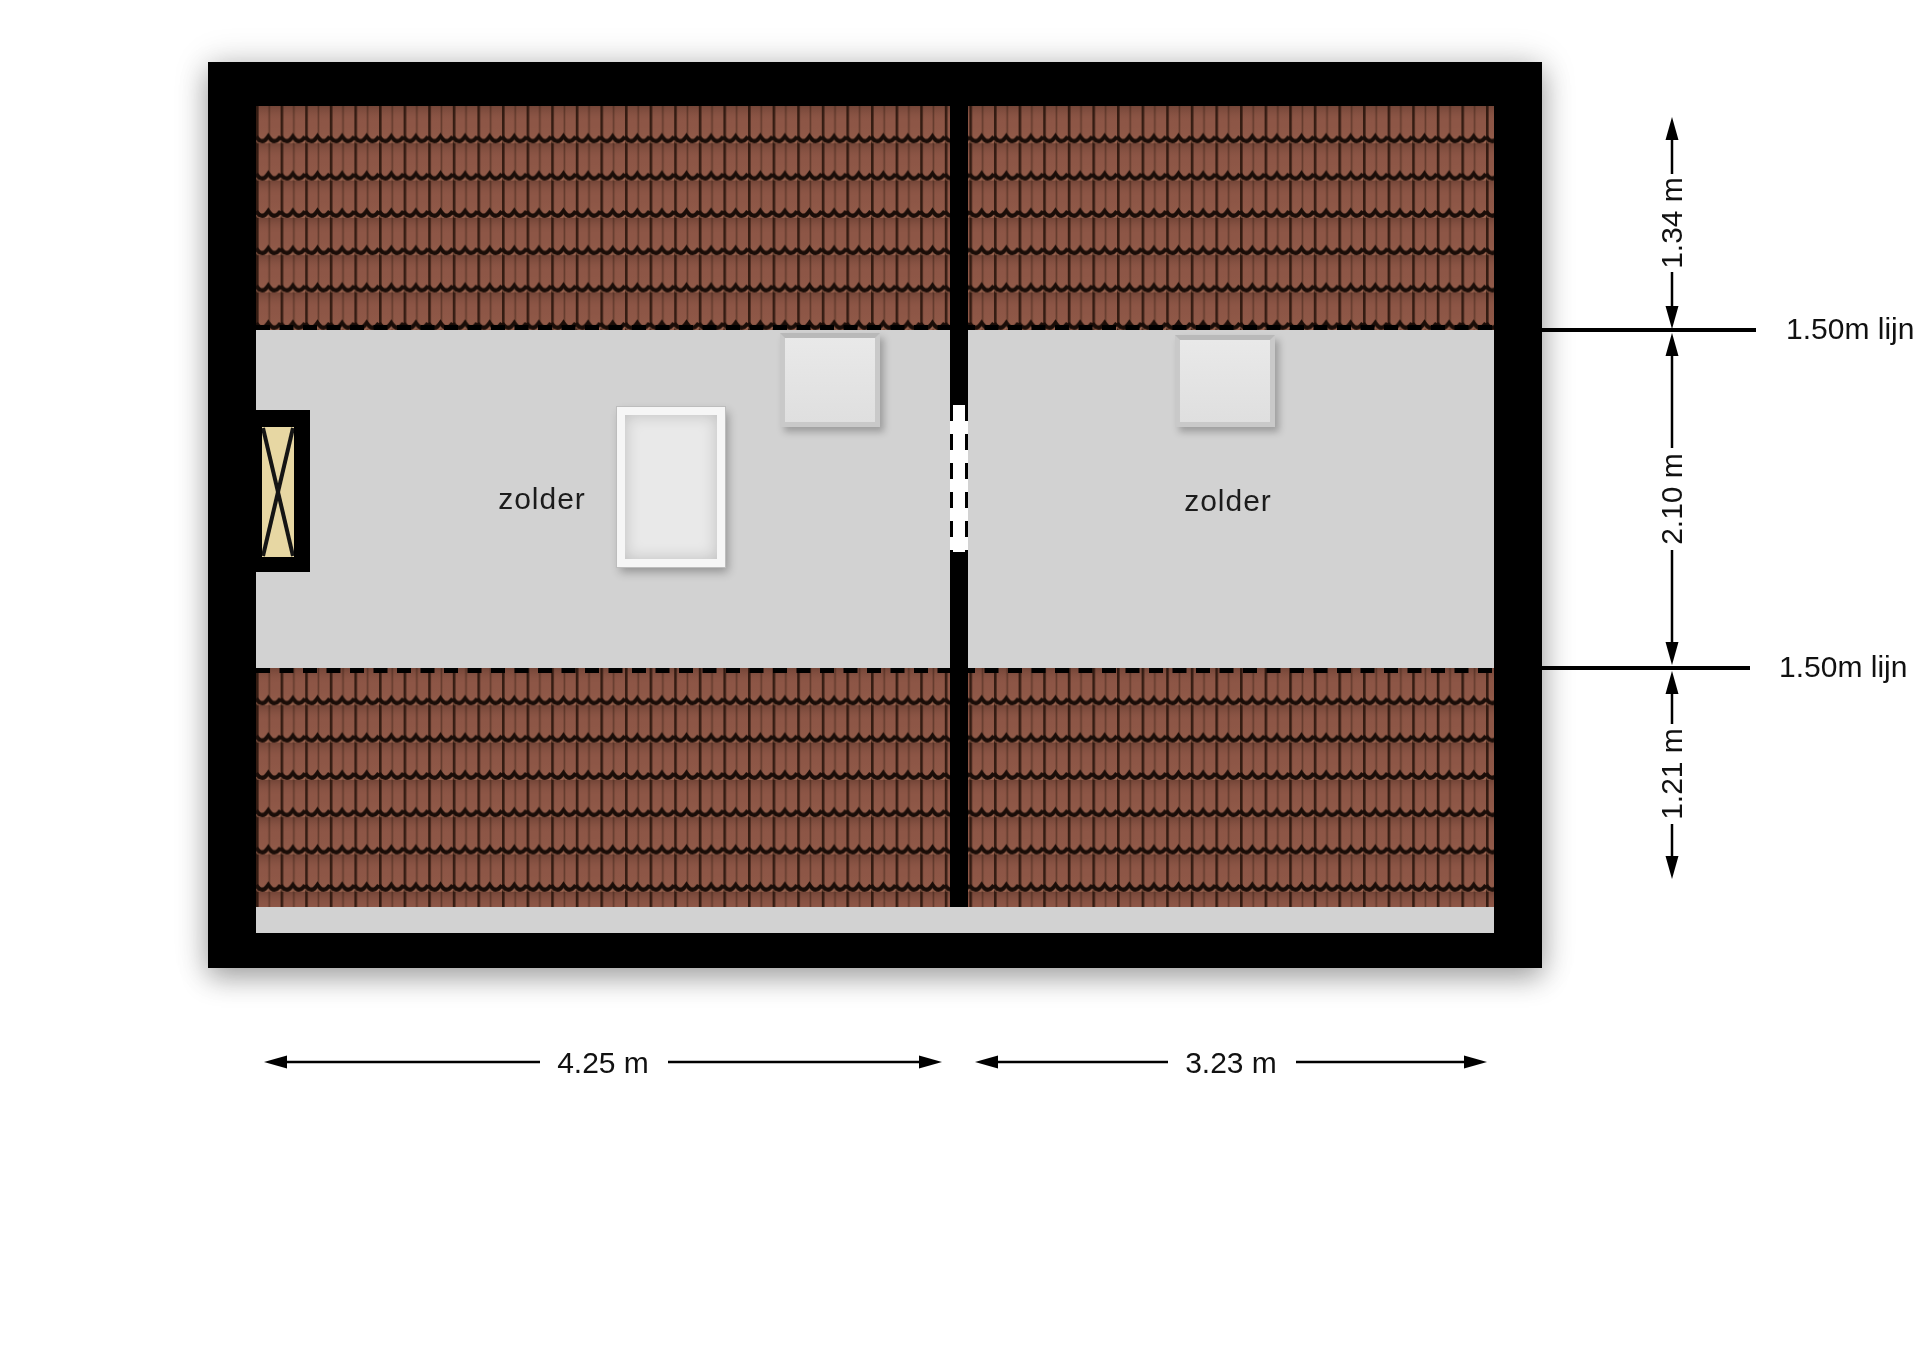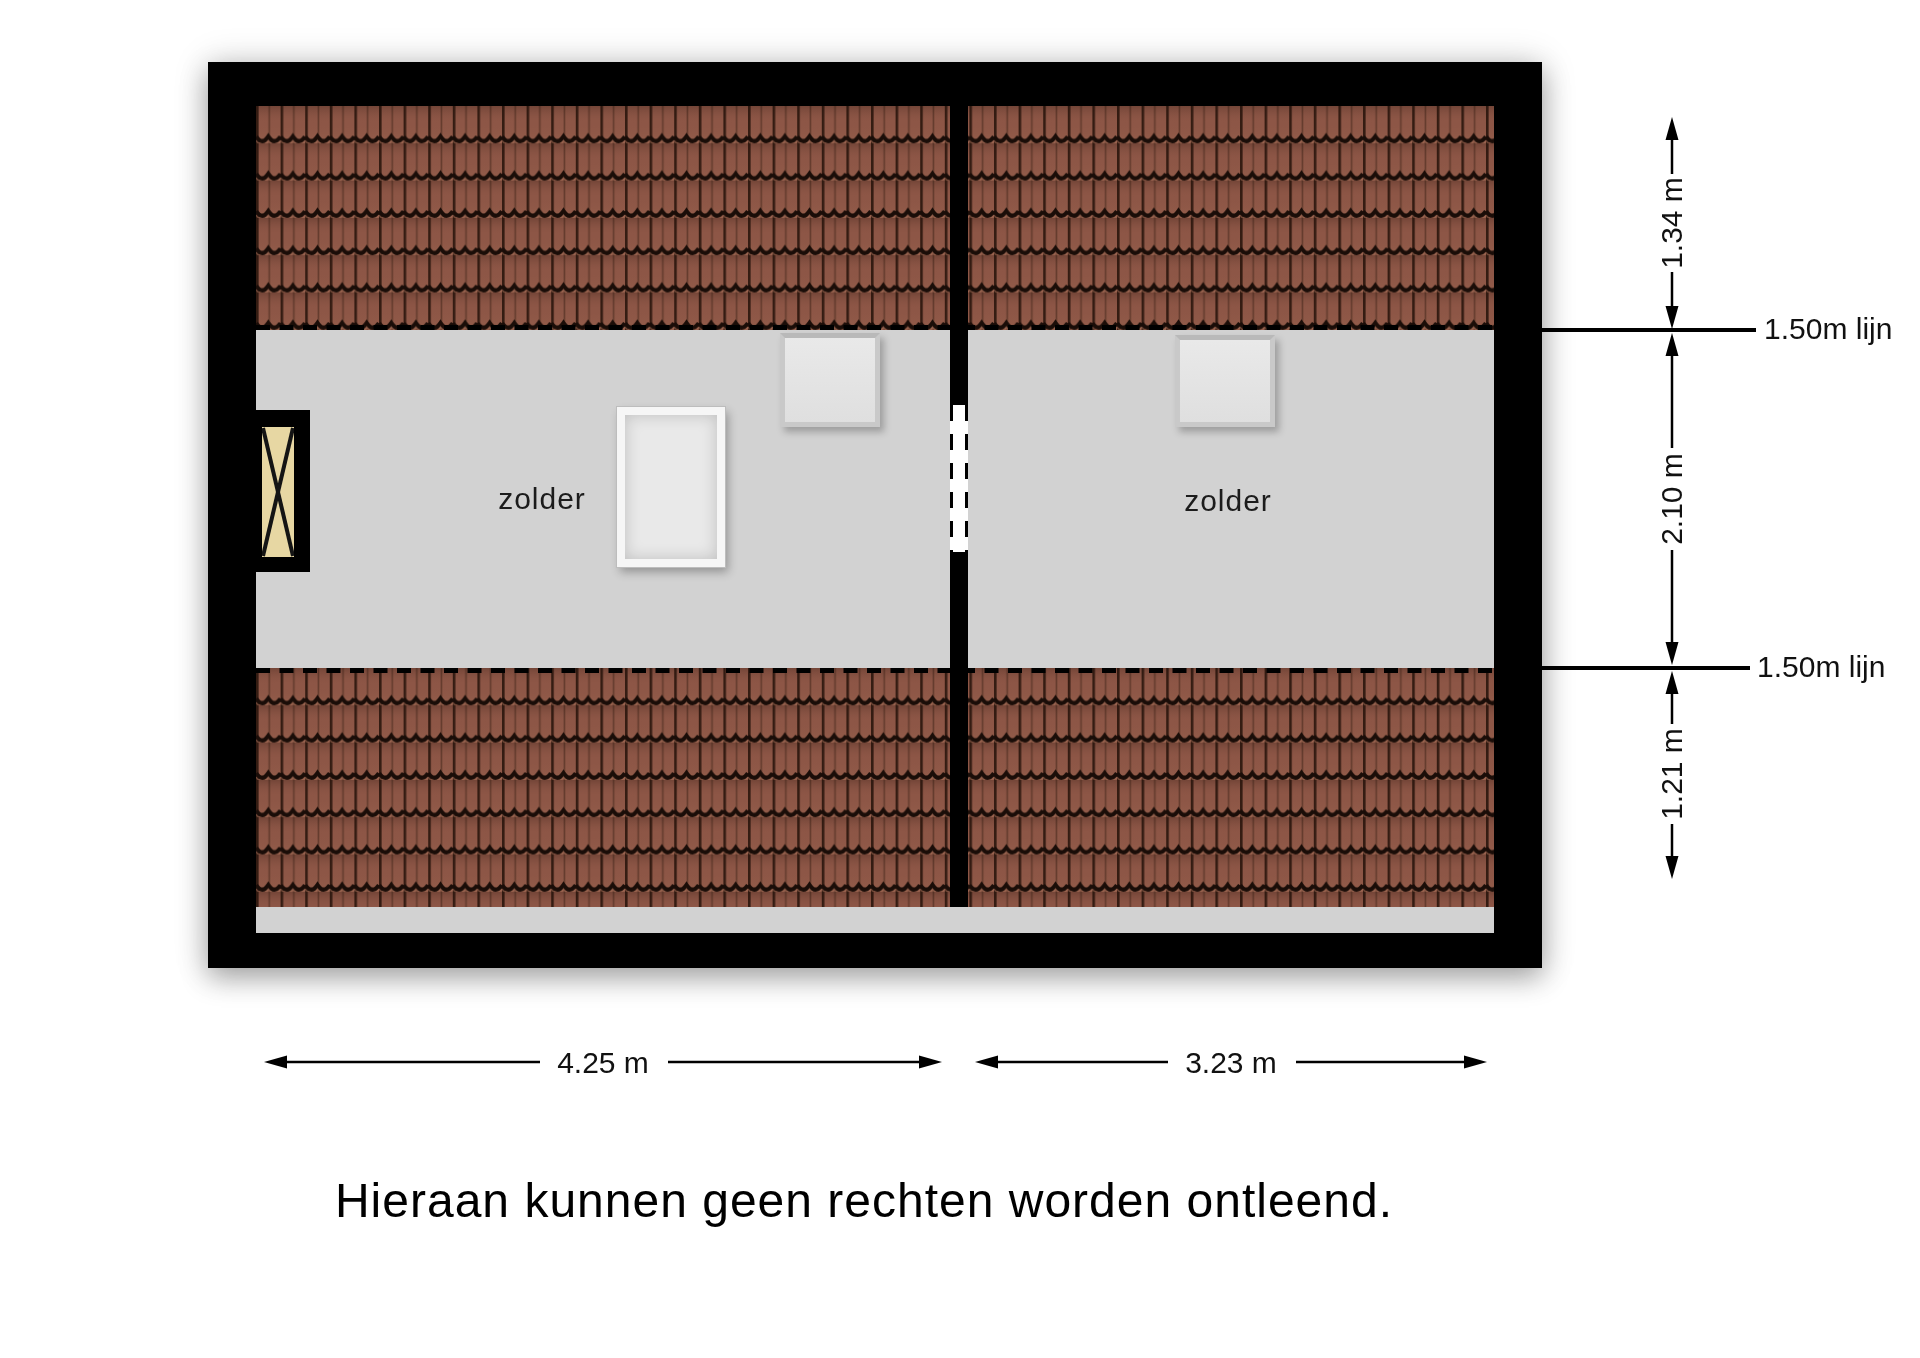--- a/index.html
+++ b/index.html
@@ -35,21 +35,21 @@
   .hatch{position:absolute;left:361px;top:301px;width:108px;height:160px;box-sizing:border-box;
          background:#e9e9e9;border:8px solid #f6f6f6;outline:1px solid #bdbdbd;
          box-shadow:3px 5px 9px rgba(0,0,0,.30), inset 0 0 16px rgba(0,0,0,.18);}
 
   .room-label{position:absolute;width:120px;text-align:center;font-size:30px;letter-spacing:1px;color:#1c1c1c;}
   .room-label.left{left:226px;top:376px;}
   .room-label.right{left:912px;top:378px;}
 
   
   .lijn-line{position:absolute;height:4px;background:#000;}
-  .lijn-text{position:absolute;font-size:30px;line-height:30px;color:#111;white-space:nowrap;}
+  .lijn-text{position:absolute;font-size:30px;line-height:30px;color:#111;white-space:nowrap;margin-left:22px;}
   .dimsvg{position:absolute;display:block;overflow:visible;}
   .dimsvg text{font-family:"Liberation Sans", sans-serif;font-size:30px;fill:#111;}
 
   .disclaimer{position:absolute;left:18px;top:1168px;width:1692px;text-align:center;
               font-size:48px;line-height:66px;letter-spacing:1px;color:#000;}
 </style>
 </head>
 <body>
 
 <div class="page">
@@ -151,16 +151,15 @@
     <polygon points="702,30 679,23.5 679,36.5" fill="#000"></polygon>
 
     <polygon points="735,30 758,23.5 758,36.5" fill="#000"></polygon>
     <line x1="756" y1="30" x2="928" y2="30" stroke="#000" stroke-width="2.5"></line>
     <text x="991" y="41" text-anchor="middle">3.23 m</text>
     <line x1="1056" y1="30" x2="1226" y2="30" stroke="#000" stroke-width="2.5"></line>
     <polygon points="1247,30 1224,23.5 1224,36.5" fill="#000"></polygon>
   </svg>
 
   <div class="disclaimer">
-    <div>Hieraan kunnen geen rechten worden ontleend.</div>
   </div>
 
 </div>
 
 </body></html>

